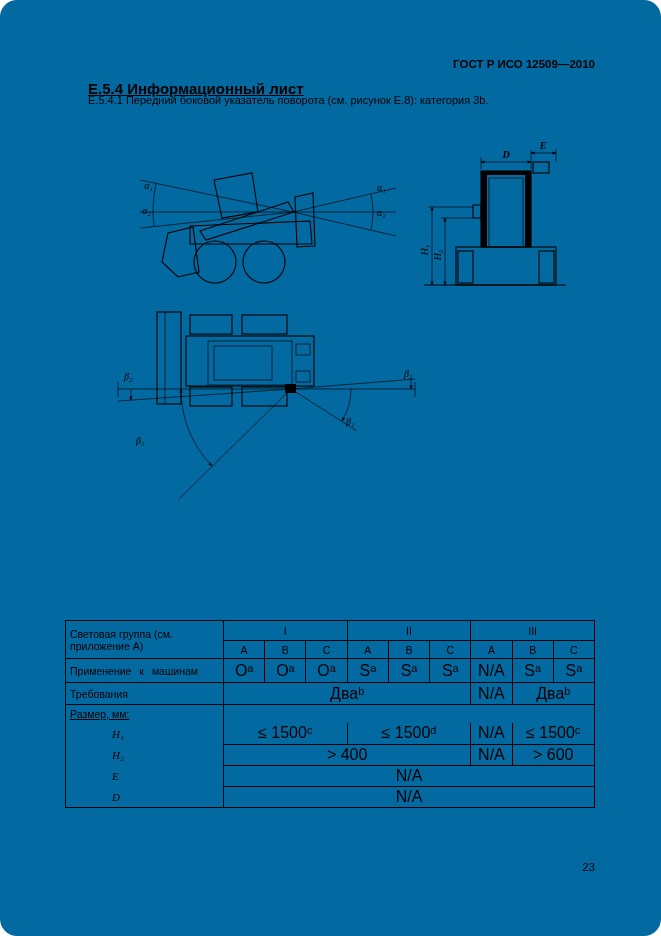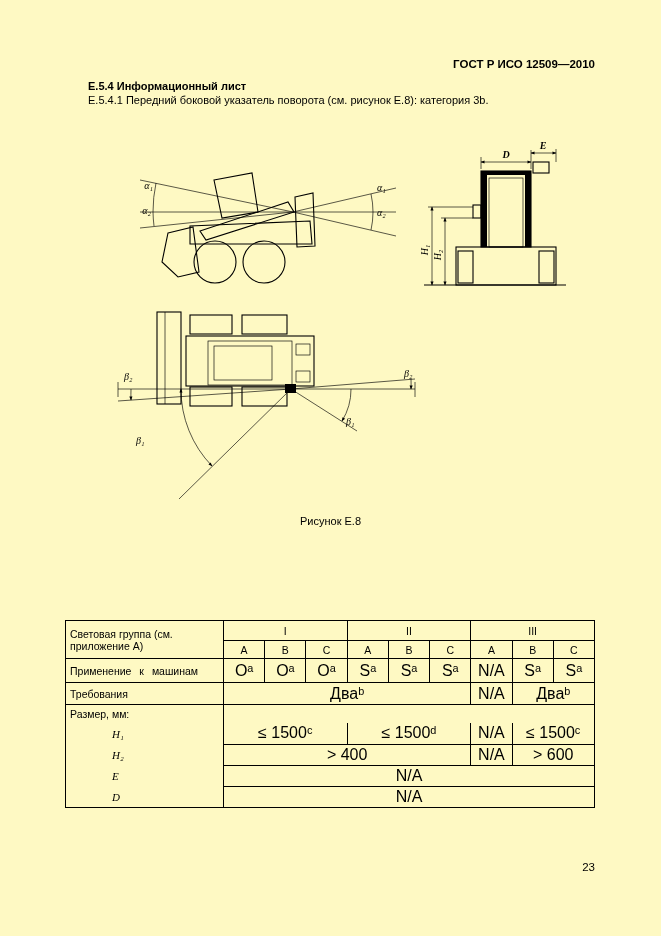--- a/index.html
+++ b/index.html
@@ -1,23 +1,23 @@
 <!DOCTYPE html>
 <html><head>
 <meta charset="utf-8">
 <style>
   * { margin:0; padding:0; box-sizing:border-box; }
   html,body { background:#ffffff; }
   .page {
-    position:relative; width:661px; height:936px; background:#fef9c3;
+    position:relative; width:661px; height:936px; background:#0369a1;
     font-family:"Liberation Sans","DejaVu Sans",sans-serif; color:#000;
-    margin:0 auto; overflow:hidden;
+    margin:0 auto; overflow:hidden;border-radius:17px;
   }
   .doc-code { position:absolute; top:58px; right:66px; font-size:11.5px; font-weight:bold; }
-  .sec-title { position:absolute; left:88px; top:80px; font-size:11px; font-weight:bold; }
+  .sec-title { position:absolute; left:88px; top:80px; font-size:15px; font-weight:bold;text-decoration:underline; }
   .para { position:absolute; left:88px; font-size:11px; width:512px; }
   .p1 { top:94px; }
   .p2 { top:584px; }
   .p3 { top:598px; }
   .fig-cap { position:absolute; left:0; top:515px; width:661px; text-align:center; font-size:11px; }
   .pageno { position:absolute; right:66px; top:837px; font-size:11.5px;margin-top:24px; }
 
   .fig { position:absolute; left:60px; top:135px; }
   .fig line, .fig path, .fig rect, .fig circle { stroke:#000; fill:none; stroke-width:1.1; }
   .fig .thin { stroke-width:0.65; }
@@ -41,21 +41,21 @@
   .tbl .r1 { height:20px; }
   .tbl .r2 { height:17px; }
   .tbl .rapp { height:24px; }
   .tbl .rqty { height:22px; }
   .tbl .rsz { height:18px; }
   .tbl .rh1 { height:22px; }
   .tbl .rh2 { height:18px; }
   .tbl .red { height:17px; }
   .tbl .sub { border-top:none; border-bottom:none; text-align:left; padding-left:46px;
               font-family:"Liberation Serif","DejaVu Serif",serif; font-style:italic; font-size:11px; }
-  .tbl .szlbl { border-bottom:none; }
+  .tbl .szlbl { border-bottom:none;text-decoration:underline; }
   .tbl .gap { border-bottom:none; }
   .tbl .nt { border-top:none; }
   .tbl .val { font-size:16px; }
 </style>
 </head>
 <body>
 
 <div class="page">
 
   <div class="doc-code">ГОСТ Р ИСО 12509—2010</div>
@@ -152,21 +152,20 @@
       <path class="thin" d="M181,389 A110,110 0 0 0 212,466" marker-start="url(#arr)" marker-end="url(#arr)"></path>
       <path class="thin" d="M351,389 A60,60 0 0 1 342,421" marker-end="url(#arr)"></path>
 
       <text class="dim" x="124" y="380" text-anchor="start">β₂</text>
       <text class="dim" x="404" y="377" text-anchor="start">β₂</text>
       <text class="dim" x="136" y="444" text-anchor="start">β₁</text>
       <text class="dim" x="346" y="425" text-anchor="start">β₁</text>
     </g>
   </svg>
 
-  <div class="fig-cap">Рисунок Е.8</div>
 
 
   <table class="tbl">
     <colgroup>
       <col style="width:158px">
       <col>
         <col>
         <col>
         <col>
         <col>

